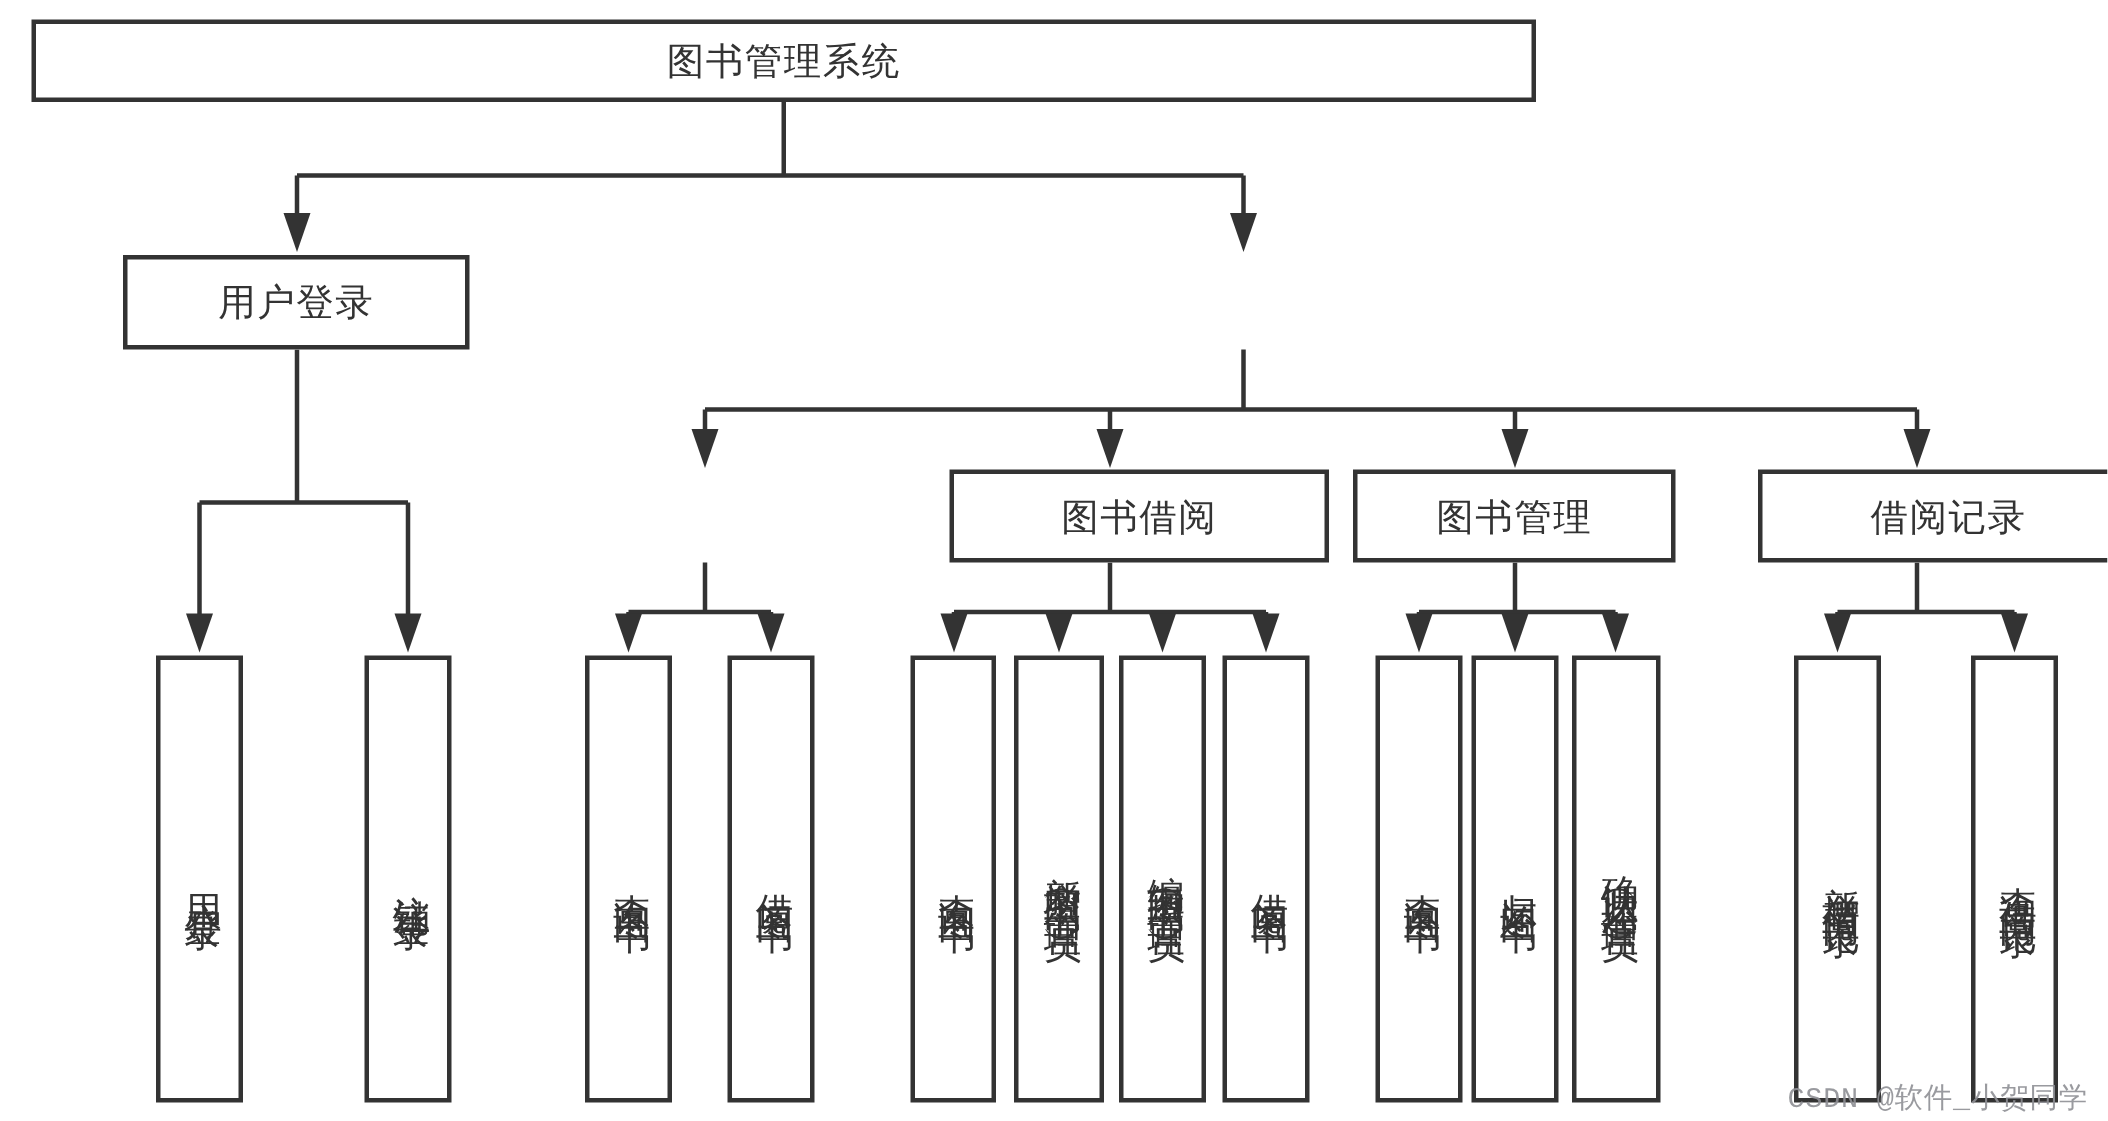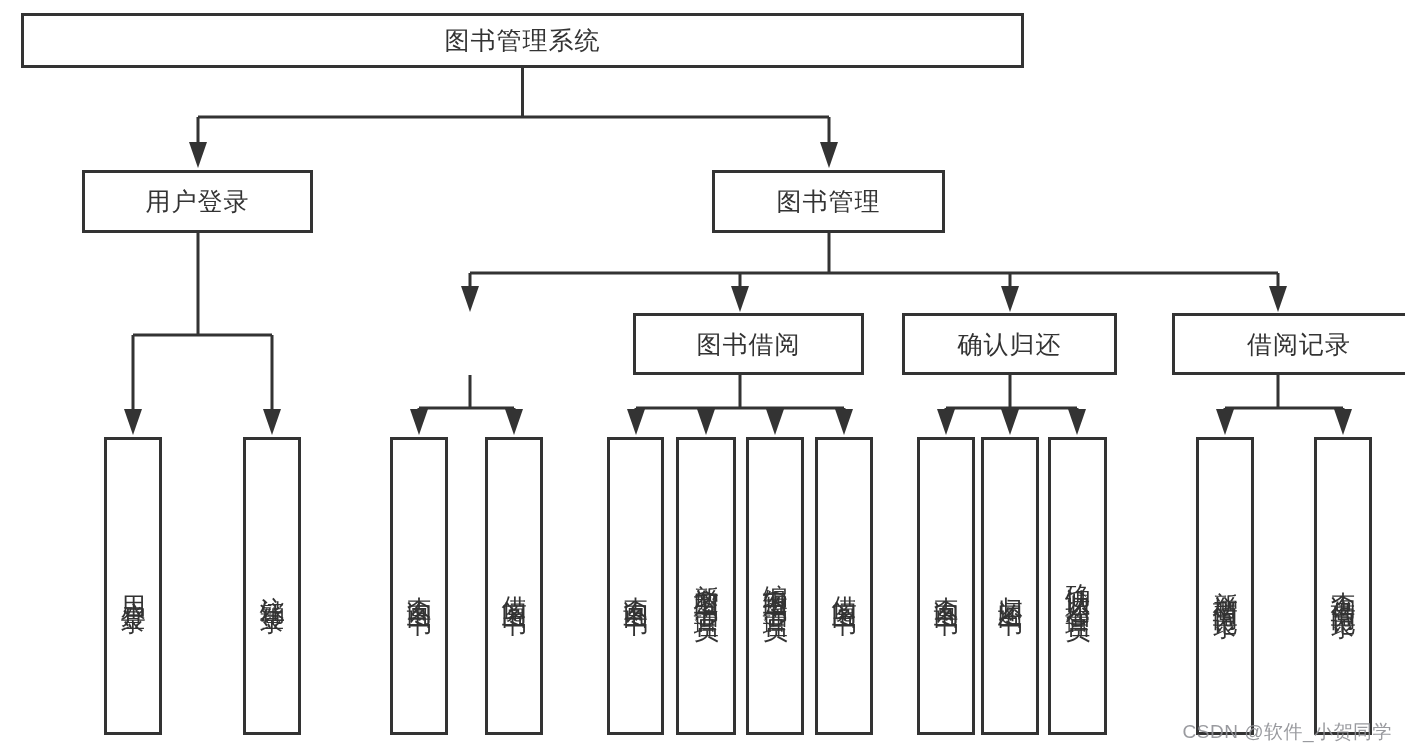--- a/index.html
+++ b/index.html
@@ -2,21 +2,21 @@
 <html><head>
 <meta charset="utf-8">
 <style>
   html,body{margin:0;padding:0;background:#ffffff;}
   #canvas{
     position:relative;
     width:1405px;
     height:747px;
     background:#ffffff;
     overflow:hidden;
-    font-family:Liberation Sans, sans-serif;
+    font-family:Liberation Mono, monospace;
   }
   svg.connectors{position:absolute;left:0;top:0;width:1405px;height:747px;}
   .node{
     position:absolute;
     box-sizing:border-box;
     border:3px solid #333333;
     background:#ffffff;
     display:flex;
     align-items:center;
     justify-content:center;
@@ -84,29 +84,26 @@
     </g>
   </svg>
 
   <div class="node h" style="left:21px;top:13px;width:1003px;height:55px">
     <span>图书管理系统</span>
   </div>
 
   <div class="node h" style="left:82px;top:170px;width:231px;height:63px">
     <span>用户登录</span>
   </div>
-  <div class="node h" style="left:712px;top:170px;width:233px;height:63px">
-    <span>图书管理</span>
-  </div>
 
-  <div class="node h" style="left:633px;top:313px;width:231px;height:62px">
+  <div class="node h" style="left:633px;top:313px;width:253px;height:62px">
     <span>图书借阅</span>
   </div>
   <div class="node h" style="left:902px;top:313px;width:215px;height:62px">
-    <span>确认归还</span>
+    <span>图书管理</span>
   </div>
   <div class="node h" style="left:1172px;top:313px;width:254px;height:62px">
     <span>借阅记录</span>
   </div>
 
   <div class="node v" style="left:104px;top:437px;width:58px;height:298px">
     <span>用户登录</span>
   </div>
   <div class="node v" style="left:243px;top:437px;width:58px;height:298px">
     <span>注销登录</span>

